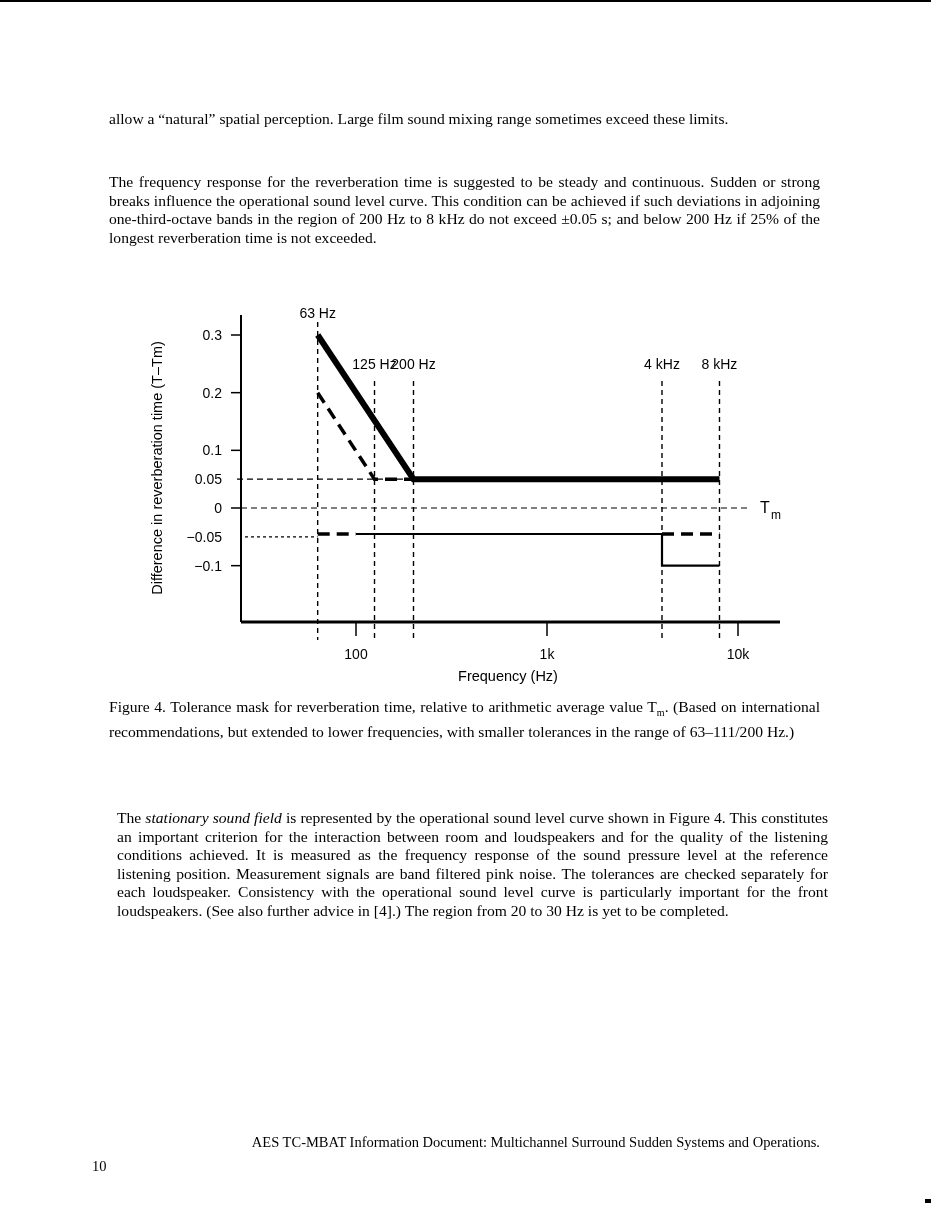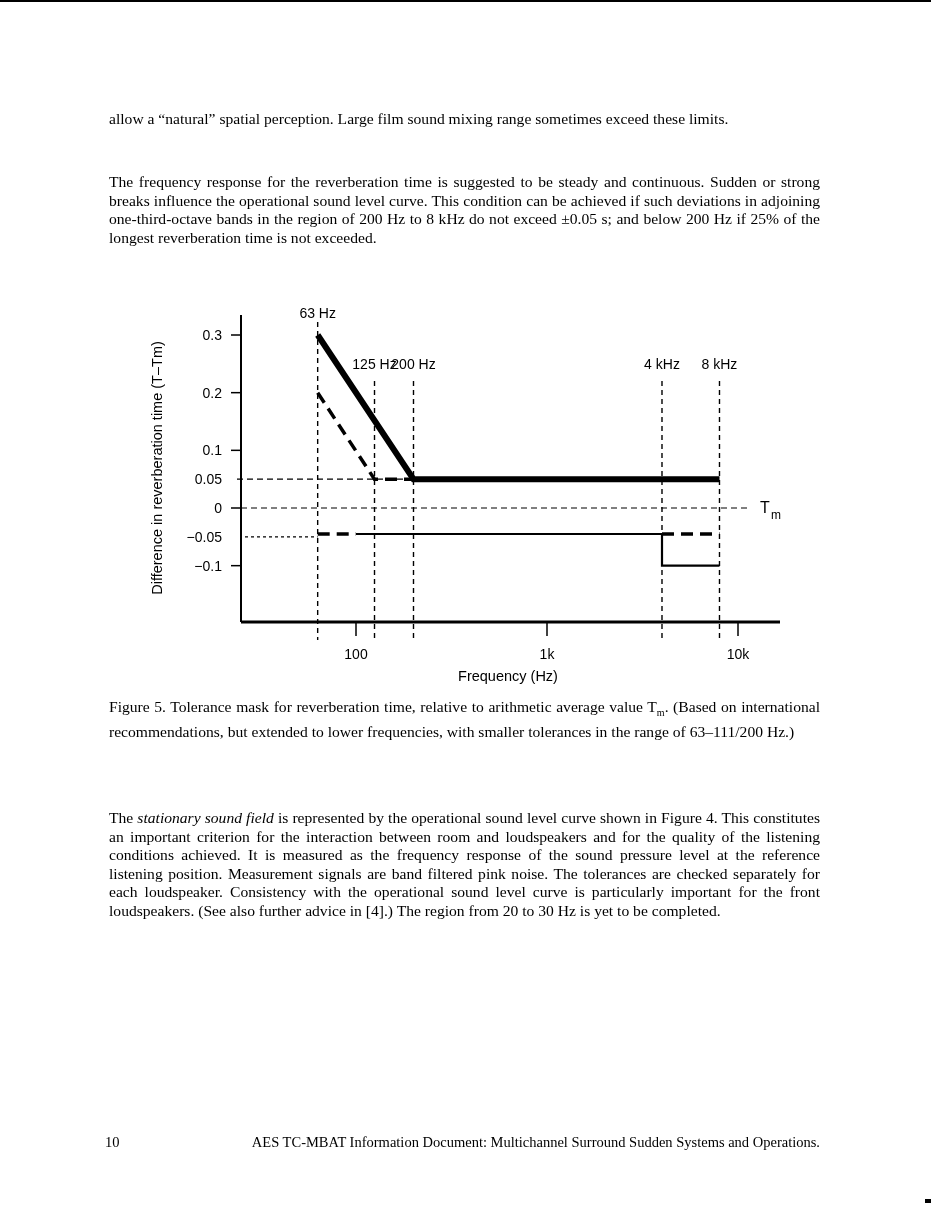--- a/index.html
+++ b/index.html
@@ -4,23 +4,23 @@
 <style>
   html, body { margin:0; padding:0; background:#ffffff; }
   body { width:931px; height:1205px; position:relative; overflow:hidden; font-family:"Liberation Serif", serif; color:#000; }
   .top-rule { position:absolute; left:0; top:0; width:931px; height:2px; background:#000; }
   .corner-mark { position:absolute; left:925px; top:1199px; width:6px; height:4px; background:#000; }
   .para { position:absolute; left:109px; width:711px; font-size:15.6px; line-height:18.5px; text-align:justify; margin:0; }
   .para em { font-style:italic; }
   #p1 { top:110px; }
   #p2 { top:173px; }
   #caption { top:698px; }
-  #p3 { top:809px; }
+  #p3 { top:809px;margin-left:8px; }
   .footer { position:absolute; top:1134px; font-size:14.5px; }
-  #page-num { left:105px; }
+  #page-num { left:92px;margin-top:24px; }
   #footer-title { right:111px; }
   svg text { font-family:"Liberation Sans", sans-serif; }
   #chart { position:absolute; left:0; top:0; }
   sub.cap { font-size:10px; }
 </style>
 </head>
 <body>
 
 <div class="top-rule"></div>
 
@@ -73,19 +73,19 @@
       <text x="760" y="513" font-size="16">T</text>
       <text x="771" y="519" font-size="12">m</text>
       <text x="317.67404494563414" y="318" text-anchor="middle" font-size="14">63 Hz</text>
       <text x="374.50981248453877" y="369" text-anchor="middle" font-size="14">125 Hz</text>
       <text x="413.4967291718204" y="369" text-anchor="middle" font-size="14">200 Hz</text>
       <text x="661.9934583436409" y="369" text-anchor="middle" font-size="14">4 kHz</text>
       <text x="719.4901875154612" y="369" text-anchor="middle" font-size="14">8 kHz</text>
     </g>
 </svg>
 
-<p class="para" id="caption"><span>Figure 5.   Tolerance mask for reverberation time, relative to arithmetic average value T</span><sub class="cap">m</sub><span>. (Based on international recommendations, but extended to lower frequencies, with smaller tolerances in the range of 63–111/200 Hz.)</span></p>
+<p class="para" id="caption"><span>Figure 4.   Tolerance mask for reverberation time, relative to arithmetic average value T</span><sub class="cap">m</sub><span>. (Based on international recommendations, but extended to lower frequencies, with smaller tolerances in the range of 63–111/200 Hz.)</span></p>
 
 <p class="para" id="p3"><span>The </span><em>stationary sound field</em><span> is represented by the operational sound level curve shown in Figure 4. This constitutes an important criterion for the interaction between room and loudspeakers and for the quality of the listening conditions achieved. It is measured as the frequency response of the sound pressure level at the reference listening position. Measurement signals are band filtered pink noise.  The  tolerances  are  checked  separately  for  each  loudspeaker.  Consistency  with  the operational sound level curve is particularly important for the front loudspeakers. (See also further advice in [4].) The region from 20 to 30 Hz is yet to be completed.</span></p>
 
 <div class="footer" id="page-num">10</div>
 <div class="footer" id="footer-title">AES TC-MBAT Information Document: Multichannel Surround Sudden Systems and Operations.</div>
 <div class="corner-mark"></div>
 
 </body></html>

